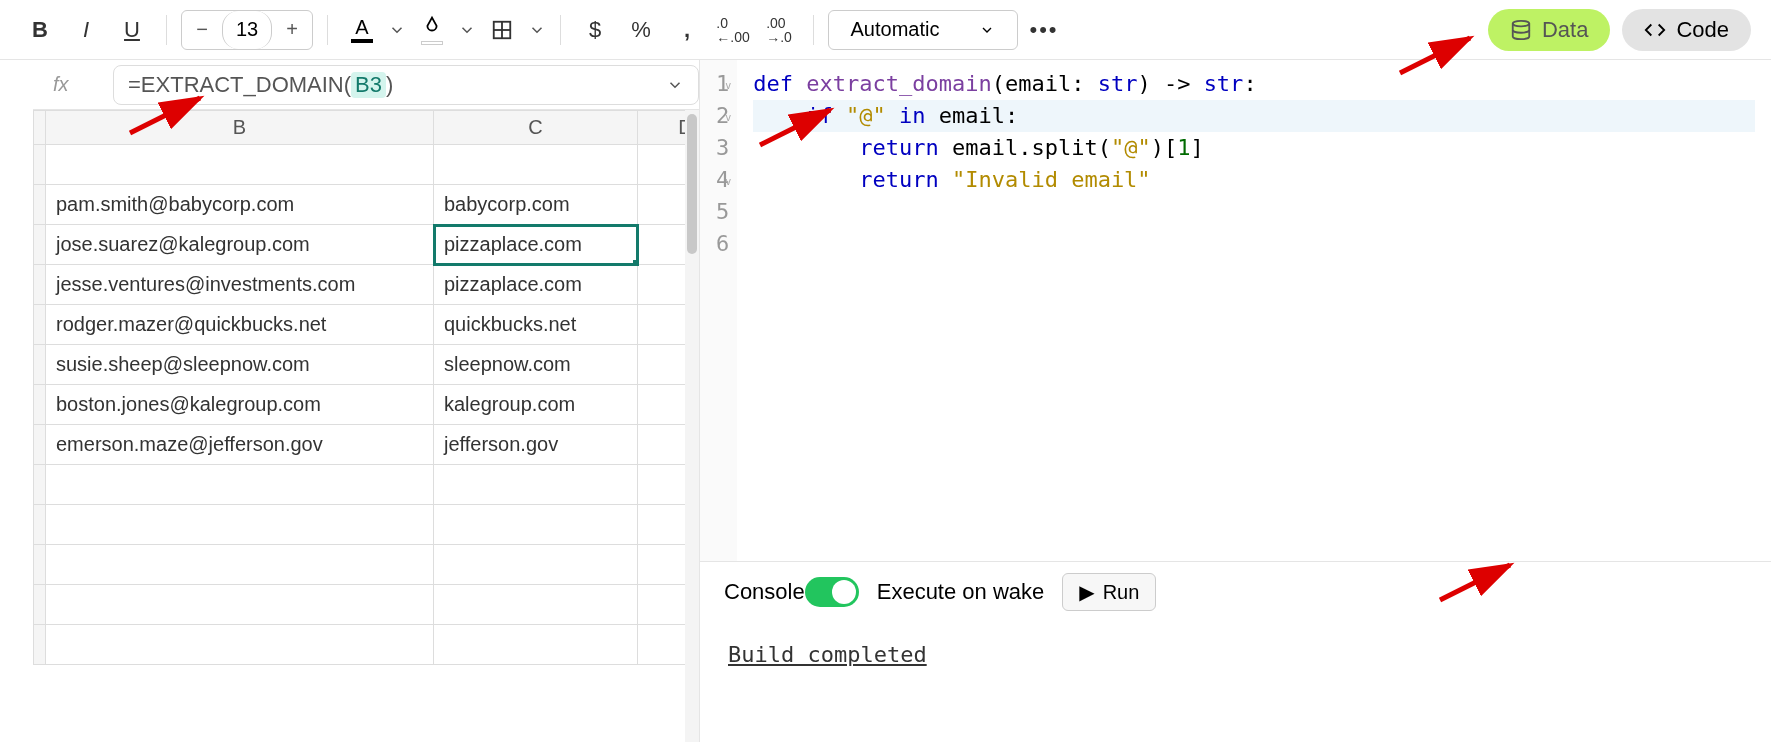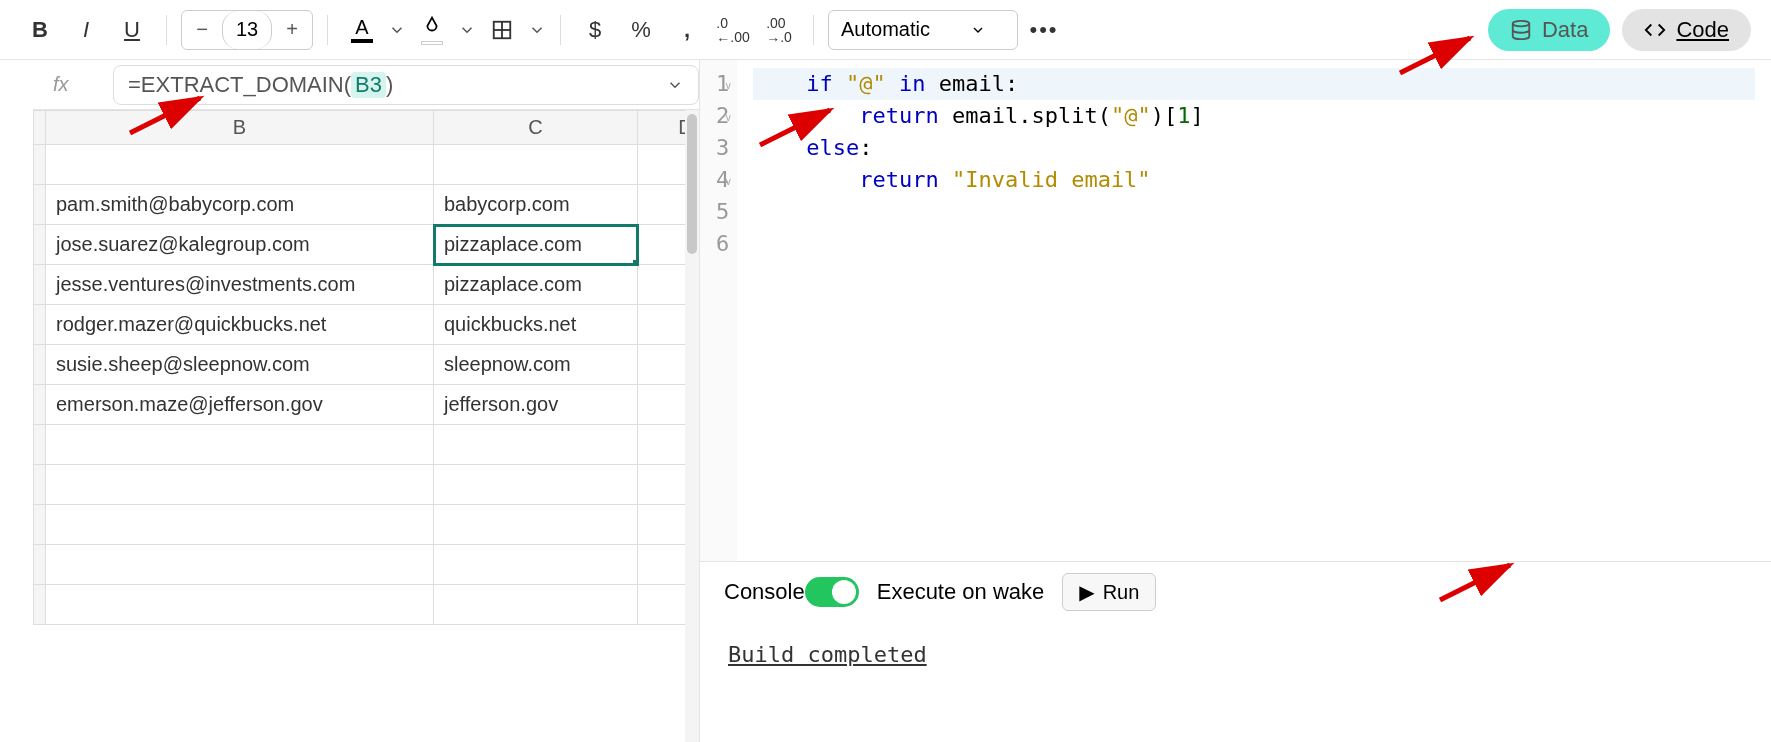--- a/index.html
+++ b/index.html
@@ -58,30 +58,30 @@
   .color-btn .bar { width: 22px; height: 4px; margin-top: 2px; }
   .dd-caret {
     width: 18px; display: inline-flex; align-items: center; justify-content: center;
     cursor: pointer; font-size: 12px; color: #555;
   }
   .format-select {
     display: inline-flex; align-items: center;
     border: 1px solid #ccc; border-radius: 6px;
     height: 40px; padding: 0 12px; gap: 40px;
     font-size: 20px; cursor: pointer; min-width: 190px;
-    justify-content: flex-start;
+    justify-content: center;
   }
   .tb-right { margin-left: auto; display: flex; gap: 12px; align-items: center; }
   .pill {
     display: inline-flex; align-items: center; gap: 10px;
     border-radius: 999px; padding: 8px 22px;
     font-size: 22px; cursor: pointer;
   }
-  .pill-data { background: #5eead4; color: #555; }
-  .pill-code { background: #e3e3e3; color: #000; font-weight: 500; text-decoration: underline; }
+  .pill-data { background: #bef264; color: #555; }
+  .pill-code { background: #e3e3e3; color: #000; font-weight: 500; }
   .main { display: flex; height: calc(100% - 60px); }
   .left { width: 700px; display: flex; flex-direction: column; border-right: 1px solid #e5e5e5; padding-left: 33px; }
   .right { flex: 1; display: flex; flex-direction: column; }
   .formula-bar {
     display: flex; align-items: center; height: 50px;
     border-bottom: 1px solid #e5e5e5; padding-left: 20px;
   }
   .fx-label {
     font-style: italic; color: #999; font-size: 20px;
     width: 60px; padding-right: 20px;
@@ -333,20 +333,26 @@
               <td></td>
             </tr>
             <tr>
               <td class="rownum"></td>
               <td>susie.sheep@sleepnow.com</td>
               <td>sleepnow.com</td>
               <td></td>
             </tr>
             <tr>
               <td class="rownum"></td>
+              <td>boston.jones@kalegroup.com</td>
+              <td>kalegroup.com</td>
+              <td></td>
+            </tr>
+            <tr>
+              <td class="rownum"></td>
               <td>emerson.maze@jefferson.gov</td>
               <td>jefferson.gov</td>
               <td></td>
             </tr>
             <tr>
               <td class="rownum"></td>
               <td></td>
               <td></td>
               <td></td>
             </tr>
@@ -386,23 +392,23 @@
     <div class="editor">
       <div class="gutter" id="gutter">
           <div>1<span class="fold">v</span></div>
           <div>2<span class="fold">v</span></div>
           <div>3</div>
           <div>4<span class="fold">v</span></div>
           <div>5</div>
           <div>6</div>
         </div>
       <div class="code" id="code-lines">
+          <div class="line"><span class="kw">def </span><span class="fn">extract_domain</span><span>(email: </span><span class="kw">str</span><span>) -&gt; </span><span class="kw">str</span><span>:</span></div>
           <div class="line hl-line"><span>    </span><span class="kw">if </span><span class="str">"@"</span><span> </span><span class="kw">in</span><span> email:</span></div>
           <div class="line"><span>        </span><span class="kw">return </span><span>email.split(</span><span class="str">"@"</span><span>)[</span><span class="num">1</span><span>]</span></div>
-          <div class="line"><span>    </span><span class="kw">else</span><span>:</span></div>
           <div class="line"><span>        </span><span class="kw">return </span><span class="str">"Invalid email"</span></div>
           <div class="line"></div>
         </div>
     </div>
     <div class="console-bar">
       <div>Console</div>
       <div class="console-right">
         <div class="toggle"></div>
         <div>Execute on wake</div>
         <div class="run-btn">

